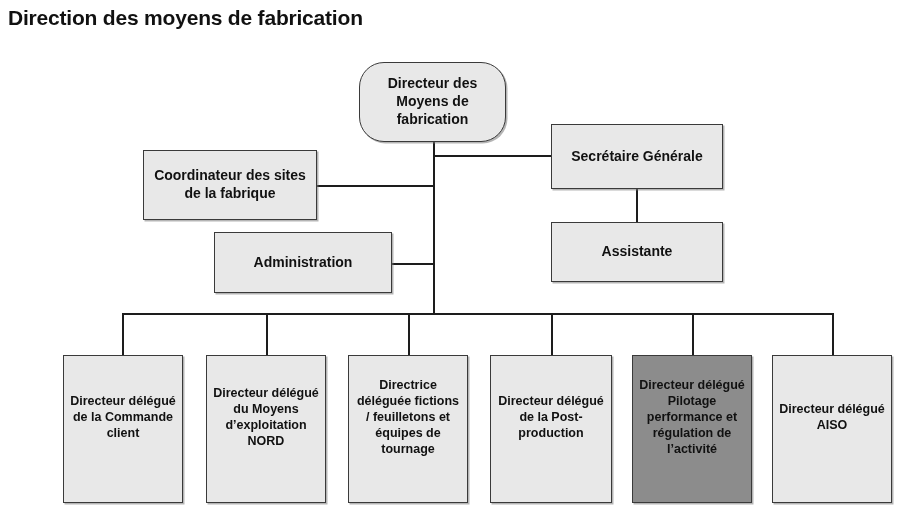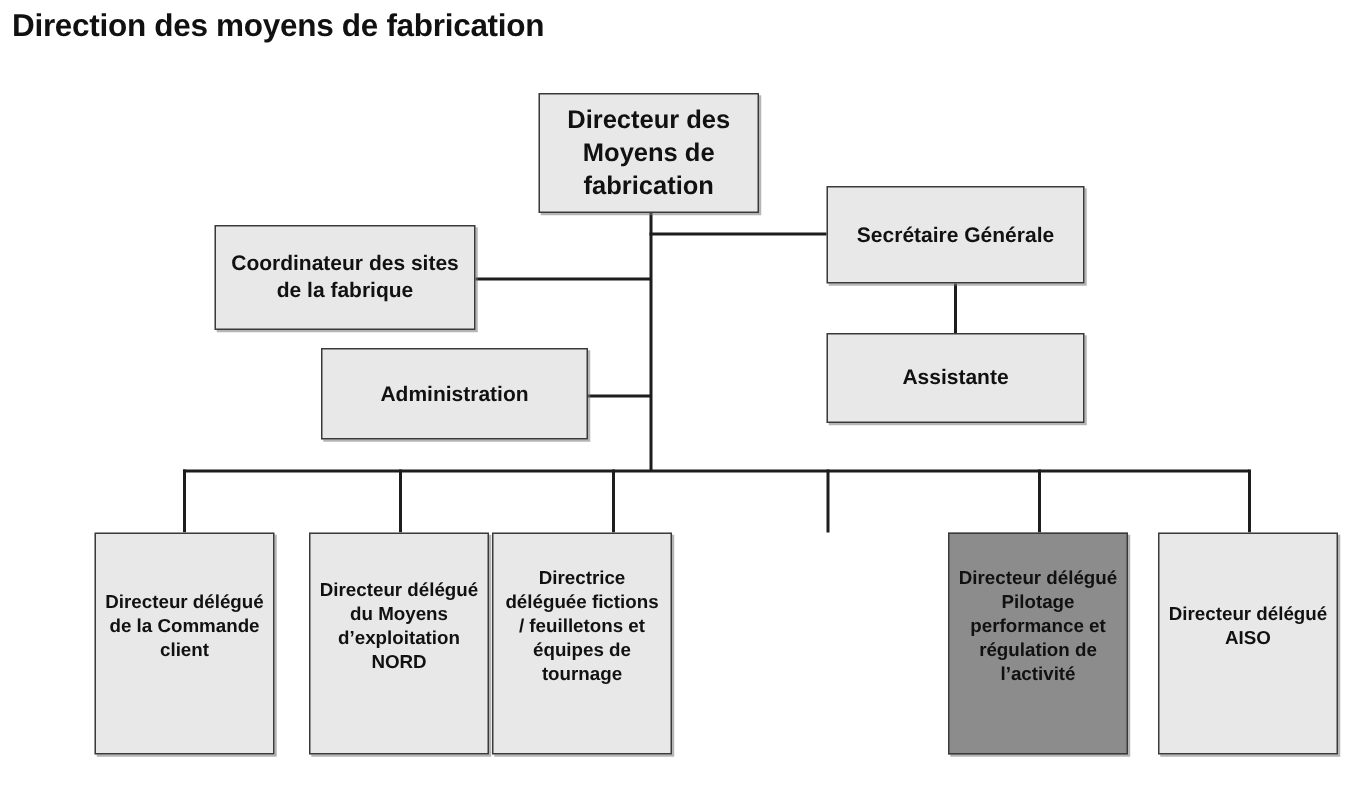--- a/index.html
+++ b/index.html
@@ -52,21 +52,21 @@
   .node.highlight {
     background: #8c8c8c;
   }
 
   .node-label {
     display: block;
     width: 100%;
   }
 
   
-  .n-root      { font-size: 17px; }
+  .n-root      { font-size: 14px; border-radius: 25px; }
   .n-side      { font-size:  14px; }
   .n-leaf      { font-size: 12.5px; }
 
   
   .leaf-row .node-label { transform: translateY(-12px); }
 
   
   .line {
     position: absolute;
     background: #1d1d1d;
@@ -122,24 +122,27 @@
   </div>
 
   <div class="node n-leaf leaf-row" style="left:63px; top:355px; width:120px; height:148px;">
     <span class="node-label">Directeur délégué de la Commande client</span>
   </div>
 
   <div class="node n-leaf leaf-row" style="left:206px; top:355px; width:120px; height:148px;">
     <span class="node-label">Directeur délégué du Moyens d’exploitation NORD</span>
   </div>
 
-  <div class="node n-leaf leaf-row" style="left:328px; top:355px; width:120px; height:148px;align-items:center;">
+  <div class="node n-leaf leaf-row" style="left:348px; top:355px; width:120px; height:148px;align-items:center;">
     <span class="node-label">Directrice déléguée fictions / feuilletons et équipes de tournage</span>
   </div>
 
+  <div class="node n-leaf leaf-row" style="left:490px; top:355px; width:122px; height:148px;">
+    <span class="node-label">Directeur délégué de la Post-production</span>
+  </div>
 
   <div class="node n-leaf leaf-row" style="left:772px; top:355px; width:120px; height:148px;">
     <span class="node-label">Directeur délégué AISO</span>
   </div>
 
   <div class="node n-leaf leaf-row highlight" style="left:632px; top:355px; width:120px; height:148px;">
     <span class="node-label">Directeur délégué Pilotage performance et régulation de l’activité</span>
   </div>
 
 </div>

